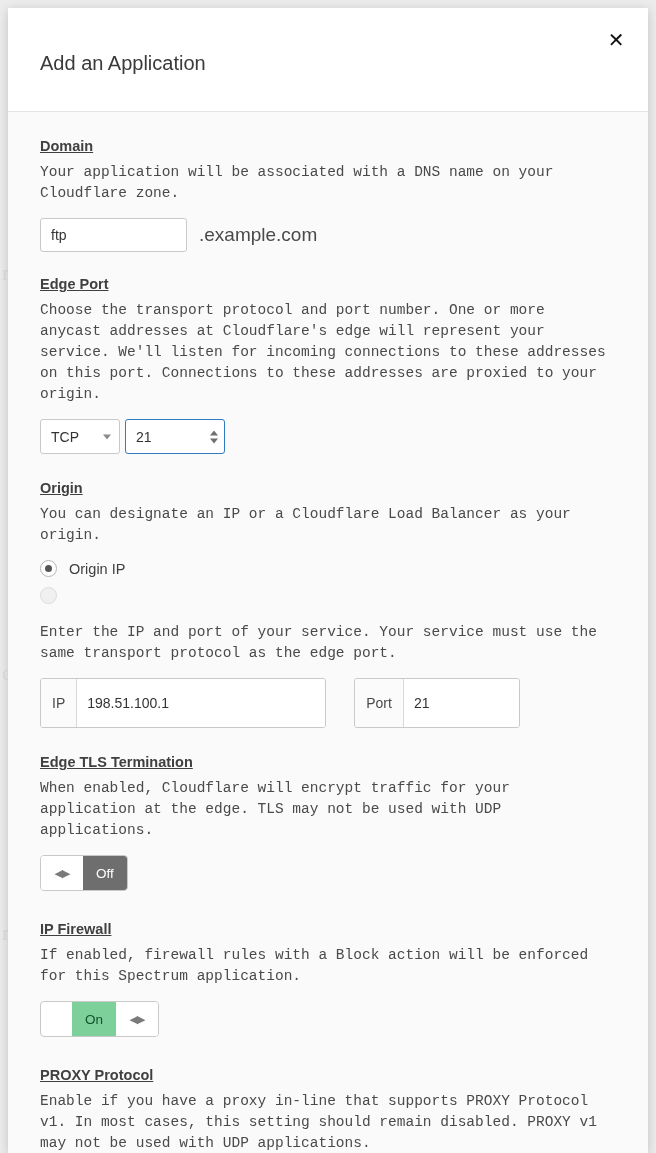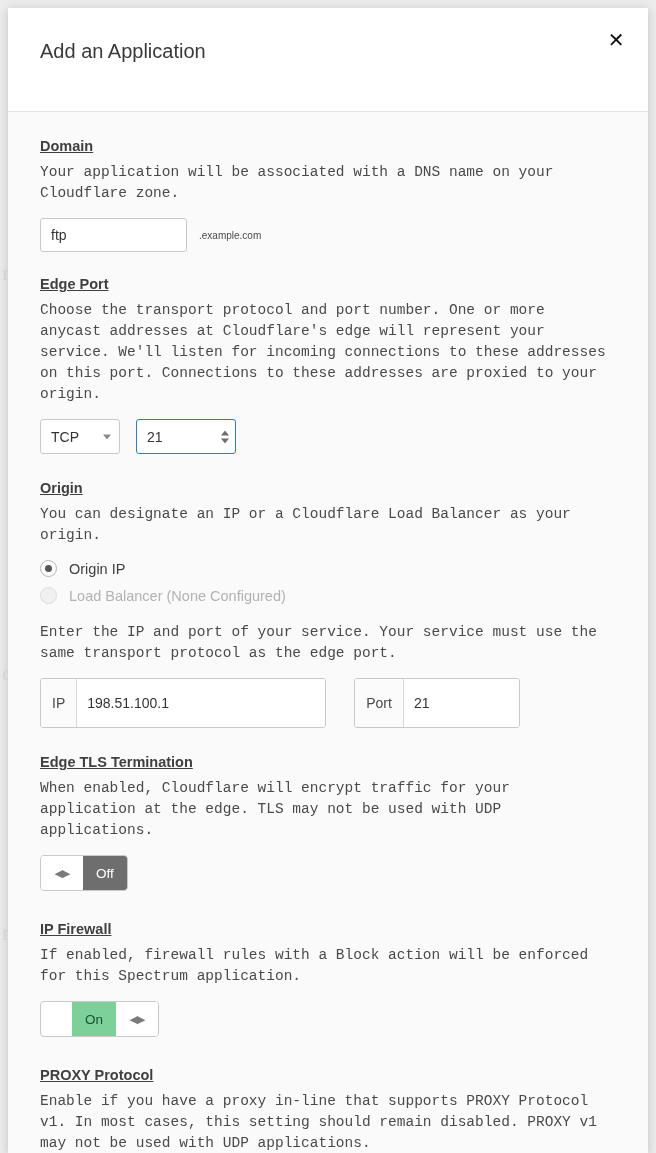--- a/index.html
+++ b/index.html
@@ -38,21 +38,21 @@
   }
   .modal-header {
     position: relative;
     height: 104px;
     background: #ffffff;
     border-bottom: 1px solid #e4e4e4;
   }
   .modal-title {
     position: absolute;
     left: 32px;
-    top: 32px;
+    top: 44px;
     font-size: 20px;
     color: #3a3a3a;
     font-weight: normal;
     margin: 0;
   }
   .close-btn {
     position: absolute;
     right: 18px;
     top: 18px;
     width: 28px;
@@ -102,29 +102,29 @@
     border-radius: 3px;
     background: #fff;
     font-size: 14px;
     color: #333;
     padding: 0 10px;
     font-family: "Liberation Sans", sans-serif;
   }
   #domain-input { width: 147px; }
   .domain-suffix {
     margin-left: 12px;
-    font-size: 10px;
+    font-size: 19px;
     color: #4a4a4a;
   }
 
   
   .edgeport-row {
     display: flex;
     align-items: center;
-    gap: 16px;
+    gap: 5px;
     margin-bottom: 26px;
   }
   .select-wrap {
     position: relative;
     width: 80px;
     height: 35px;
   }
   .select-box {
     width: 80px;
     height: 35px;
@@ -346,21 +346,20 @@
     <div>
       <div class="section-label">Origin</div>
       <p class="section-desc">You can designate an IP or a Cloudflare Load Balancer as your origin.</p>
 
       <div class="radio-row">
         <span class="radio checked"></span>
         <span class="radio-label">Origin IP</span>
       </div>
       <div class="radio-row" style="margin-bottom:18px;">
         <span class="radio disabled"></span>
-        <span class="radio-label disabled">Load Balancer (None Configured)</span>
       </div>
 
       <p class="section-desc">Enter the IP and port of your service. Your service must use the same transport protocol as the edge port.</p>
 
       <div class="ipport-row">
         <div class="input-group">
           <span class="input-addon">IP</span>
           <input id="ip-input" class="group-input" type="text" value="198.51.100.1" style="">
         </div>
         <div class="input-group">

